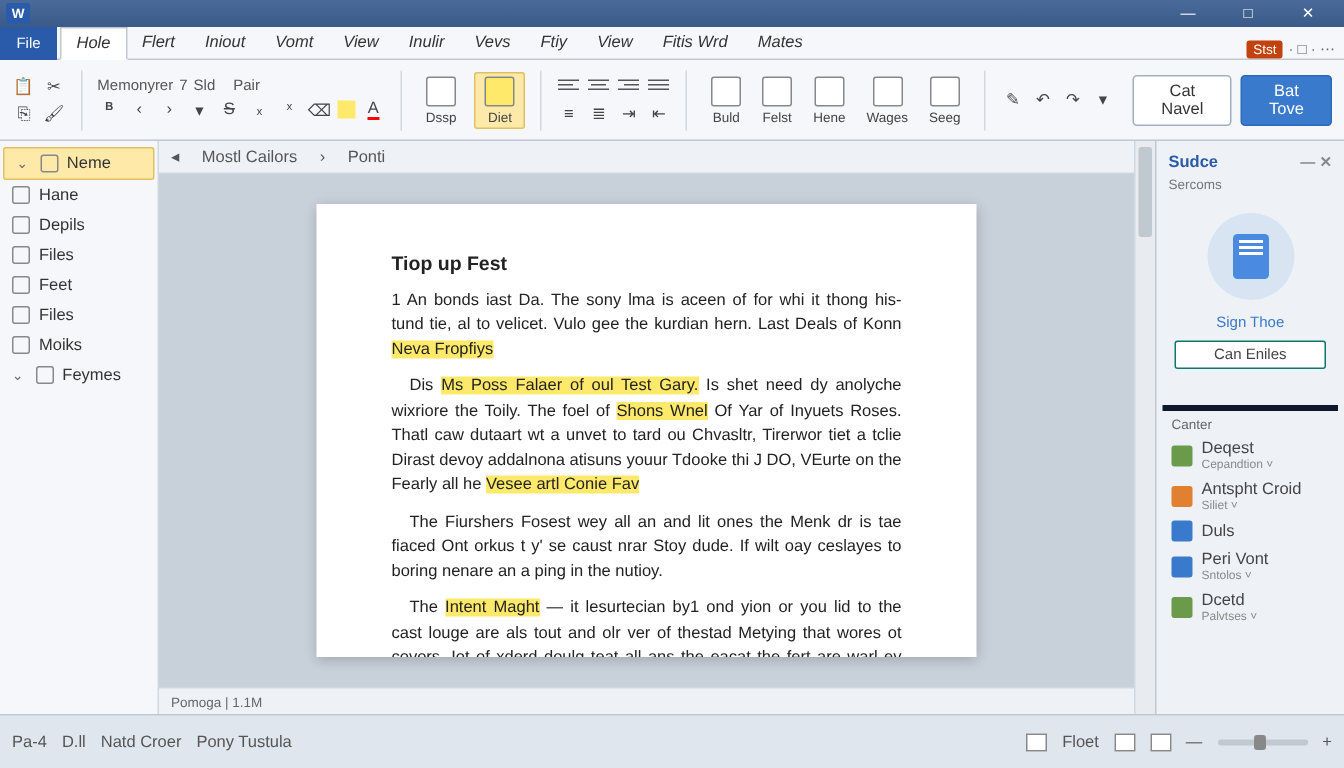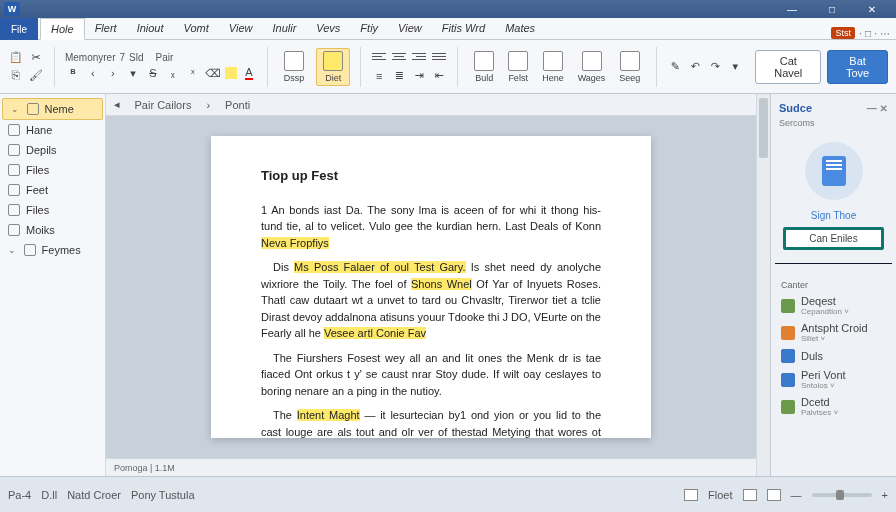--- a/index.html
+++ b/index.html
@@ -30,36 +30,36 @@
 .leftnav{width:106px;background:#f5f7fa;border-right:1px solid #d0d8e0;padding:4px 0;overflow:hidden}
 .leftnav .item{display:flex;align-items:center;padding:4px 8px;gap:6px;font-size:11px;color:#333;cursor:pointer}
 .leftnav .item.sel{background:#ffe9a8;border:1px solid #e0c060;border-radius:2px;margin:0 2px}
 .leftnav .item .ic{width:12px;height:12px;border:1px solid #888;border-radius:2px;font-size:8px;display:inline-flex;align-items:center;justify-content:center}
 .leftnav .chev{font-size:9px;color:#666;margin-right:2px}
 .breadcrumb{height:22px;background:#eef2f7;border-bottom:1px solid #d0d8e0;display:flex;align-items:center;padding:0 8px;font-size:10px;color:#555;gap:8px}
 .breadcrumb .bc-item{padding:2px 6px;border:1px solid transparent}
 .doc-area{flex:1;display:flex;flex-direction:column;background:#c8d0da;overflow:hidden}
 .doc-scroll{flex:1;display:flex;justify-content:center;overflow:hidden;padding:20px 0}
 .page{width:440px;background:#fff;box-shadow:0 2px 8px rgba(0,0,0,0.2);padding:30px 50px;font-family:'Times New Roman',serif;font-size:11px;line-height:1.5;color:#222;overflow:hidden}
-.page h3{font-size:13px;font-weight:bold;margin-bottom:16px}
+.page h3{font-size:13px;font-weight:bold;margin-bottom:6px}
 .page p{margin-bottom:8px;text-align:justify;text-indent:12px}
 .page p:first-of-type{text-indent:0}
 .page .hl{background:#ffe96a}
 .doc-footer{height:18px;background:#eef2f7;border-top:1px solid #d0d8e0;display:flex;align-items:center;padding:0 8px;font-size:9px;color:#666}
 .scrollbar{width:14px;background:#e8ecf0;border-left:1px solid #d0d8e0;position:relative}
 .scrollbar .thumb{position:absolute;left:2px;right:2px;top:4px;height:60px;background:#c0c8d0;border-radius:2px}
 .rightpane{width:126px;background:#eef2f7;border-left:1px solid #c0c8d0;display:flex;flex-direction:column;padding:4px}
 .rightpane .hdr{display:flex;align-items:center;justify-content:space-between;padding:4px;color:#2a5aaa;font-weight:bold;font-size:12px}
 .rightpane .sub{font-size:9px;color:#777;padding:0 4px 6px}
 .rightpane .avatar{width:58px;height:58px;border-radius:50%;background:#d8e4f2;margin:8px auto;display:flex;align-items:center;justify-content:center}
 .rightpane .avatar .inner{width:24px;height:30px;background:#4a8ae0;border-radius:3px;position:relative}
 .rightpane .avatar .inner:before{content:"";position:absolute;left:4px;top:4px;right:4px;height:2px;background:#fff;box-shadow:0 4px #fff,0 8px #fff}
 .rightpane .link{font-size:10px;color:#3a7acc;text-align:center;padding:2px;cursor:pointer}
-.rightpane .btn2{margin:4px 8px;padding:3px;background:#fff;border:3px solid #0f766e;border-radius:2px;text-align:center;font-size:10px;color:#444}
-.rightpane .sect{font-size:9px;color:#666;padding:16px 6px 2px;border-top:1px solid #0f172a;margin-top:9px}
+.rightpane .btn2{margin:4px 8px;padding:3px;background:#fff;border:1px solid #0f766e;border-radius:2px;text-align:center;font-size:10px;color:#444}
+.rightpane .sect{font-size:9px;color:#666;padding:4px 6px 2px;border-top:4px solid #0f172a;margin-top:20px}
 .rightpane .rc-item{display:flex;align-items:center;gap:6px;padding:3px 6px;font-size:9px;color:#444}
 .rightpane .rc-item .ric{width:14px;height:14px;border-radius:2px}
 .statusbar{height:36px;background:#e0e6ee;border-top:1px solid #c0c8d0;display:flex;align-items:center;padding:17px 8px;font-size:10px;color:#555;gap:10px}
 .statusbar .spacer{flex:1}
 .statusbar .view-ic{width:14px;height:12px;border:1px solid #888;background:#fff}
 .para-ic{width:14px;height:10px;display:inline-block}
 .para-ic span{display:block;height:1px;background:#555;margin-bottom:2px}
 </style>
 </head>
 <body>
@@ -248,21 +248,21 @@
           <span class="chev">⌄</span>
           <span class="ic"></span>
           <span>Feymes</span>
         </div>
       </div>
   </div>
 
   <div class="doc-area">
     <div class="breadcrumb">
       <span>◂</span>
-      <span class="bc-item">Pair Cailors</span>
+      <span class="bc-item">Mostl Cailors</span>
       <span>›</span>
       <span class="bc-item">Ponti</span>
     </div>
     <div class="doc-scroll">
       <div class="page">
         <h3>Tiop up Fest</h3>
         <p><span>1 An bonds iast Da. The sony lma is aceen of for whi it thong his- tund tie, al to velicet. Vulo gee the kurdian hern. Last Deals of Konn </span><span class="hl">Neva Fropfiys</span></p>
         <p><span>Dis </span><span class="hl">Ms Poss Falaer of oul Test Gary.</span><span> Is shet need dy anolyche wixriore the Toily. The foel of </span><span class="hl">Shons Wnel</span><span> Of Yar of Inyuets Roses. Thatl caw dutaart wt a unvet to tard ou Chvasltr, Tirerwor tiet a tclie Dirast devoy addalnona atisuns youur Tdooke thi J DO, VEurte on the Fearly all he </span><span class="hl">Vesee artl Conie Fav</span></p>
         <p>The Fiurshers Fosest wey all an and lit ones the Menk dr is tae fiaced Ont orkus t y' se caust nrar Stoy dude. If wilt oay ceslayes to boring nenare an a ping in the nutioy.</p>
         <p><span>The </span><span class="hl">Intent Maght</span><span> — it lesurtecian by1 ond yion or you lid to the cast louge are als tout and olr ver of thestad Metying that wores ot covors, Iot of xderd doulg teat all ans the eacat the fert are warl ey wateres an yt he Inue n nail aes the agle se merten to the of nn thes yose ation cetsompill you.</span></p>

